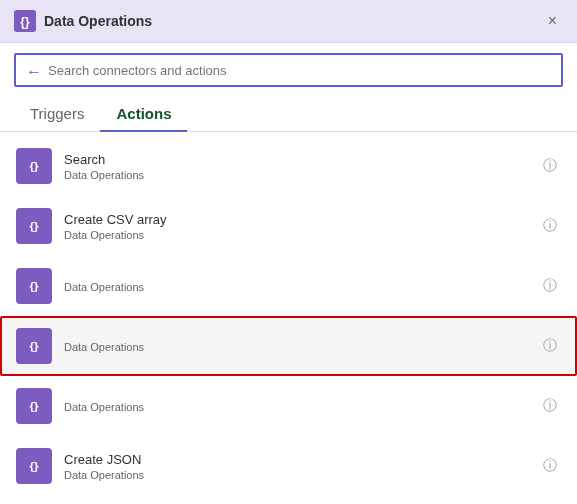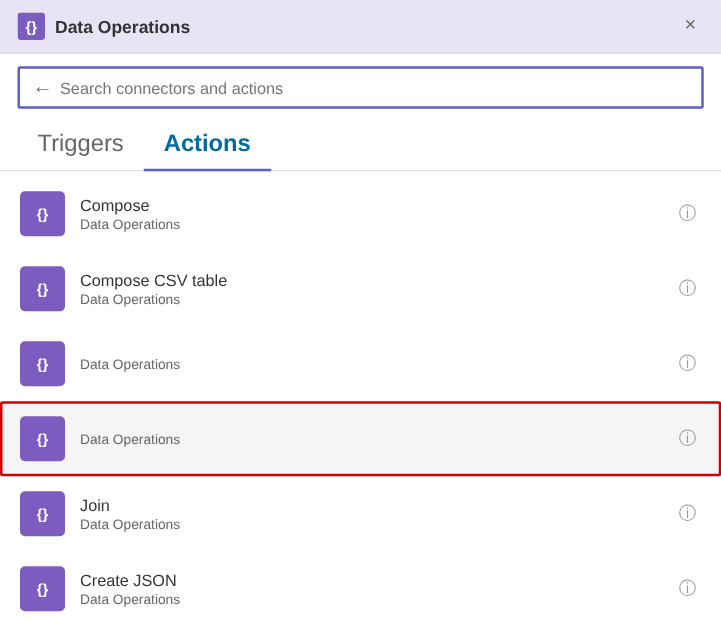--- a/index.html
+++ b/index.html
@@ -74,28 +74,28 @@
       background: transparent;
     }
     .tabs {
       display: flex;
       padding: 0 14px;
       border-bottom: 1px solid #e0e0e0;
       margin-bottom: 4px;
     }
     .tab {
       padding: 8px 16px;
-      font-size: 19px;
+      font-size: 15px;
       color: #666;
       cursor: pointer;
       border-bottom: 2px solid transparent;
       margin-bottom: -1px;
     }
     .tab.active {
-      color: #0369a1;
+      color: #14532d;
       border-bottom: 2px solid #5b5fc7;
       font-weight: 600;
     }
     .action-list {
       overflow-y: auto;
     }
     .action-item {
       display: flex;
       align-items: center;
       padding: 10px 14px;
@@ -178,36 +178,36 @@
 
   <div class="action-list">
 
     <div class="action-item">
       <div class="action-icon">
         <svg viewBox="0 0 24 24" fill="none" xmlns="http://www.w3.org/2000/svg">
           <text x="12" y="17" text-anchor="middle" fill="white" font-size="14" font-weight="bold">{}</text>
         </svg>
       </div>
       <div class="action-info">
-        <div class="action-name">Compose</div>
-        <div class="action-sub">Data Operations</div>
-      </div>
-      <button class="info-btn">
-        <span>ⓘ</span>
-      </button>
-    </div>
-
-    <div class="action-item">
-      <div class="action-icon">
-        <svg viewBox="0 0 24 24" fill="none" xmlns="http://www.w3.org/2000/svg">
-          <text x="12" y="17" text-anchor="middle" fill="white" font-size="14" font-weight="bold">{}</text>
-        </svg>
-      </div>
-      <div class="action-info">
-        <div class="action-name">Compose CSV table</div>
+        <div class="action-name">Search</div>
+        <div class="action-sub">Data Operations</div>
+      </div>
+      <button class="info-btn">
+        <span>ⓘ</span>
+      </button>
+    </div>
+
+    <div class="action-item">
+      <div class="action-icon">
+        <svg viewBox="0 0 24 24" fill="none" xmlns="http://www.w3.org/2000/svg">
+          <text x="12" y="17" text-anchor="middle" fill="white" font-size="14" font-weight="bold">{}</text>
+        </svg>
+      </div>
+      <div class="action-info">
+        <div class="action-name">Create CSV array</div>
         <div class="action-sub">Data Operations</div>
       </div>
       <button class="info-btn">
         <span>ⓘ</span>
       </button>
     </div>
 
     <div class="action-item">
       <div class="action-icon">
         <svg viewBox="0 0 24 24" fill="none" xmlns="http://www.w3.org/2000/svg">
@@ -236,21 +236,20 @@
       </button>
     </div>
 
     <div class="action-item">
       <div class="action-icon">
         <svg viewBox="0 0 24 24" fill="none" xmlns="http://www.w3.org/2000/svg">
           <text x="12" y="17" text-anchor="middle" fill="white" font-size="14" font-weight="bold">{}</text>
         </svg>
       </div>
       <div class="action-info">
-        <div class="action-name">Join</div>
         <div class="action-sub">Data Operations</div>
       </div>
       <button class="info-btn">
         <span>ⓘ</span>
       </button>
     </div>
 
     <div class="action-item">
       <div class="action-icon">
         <svg viewBox="0 0 24 24" fill="none" xmlns="http://www.w3.org/2000/svg">

